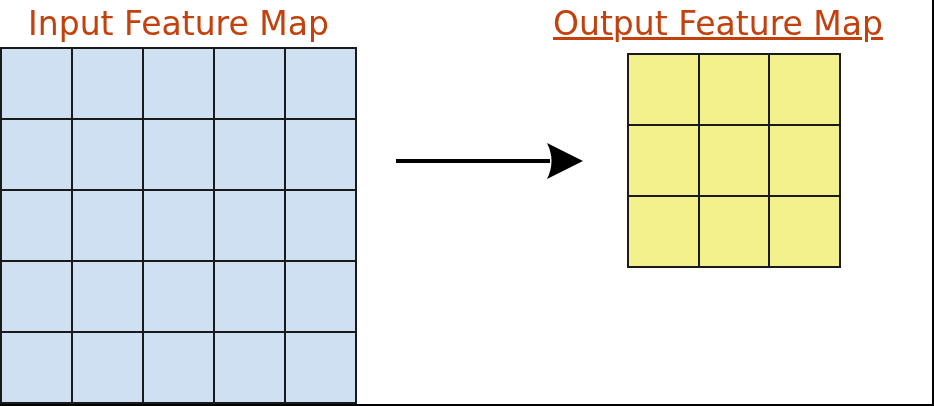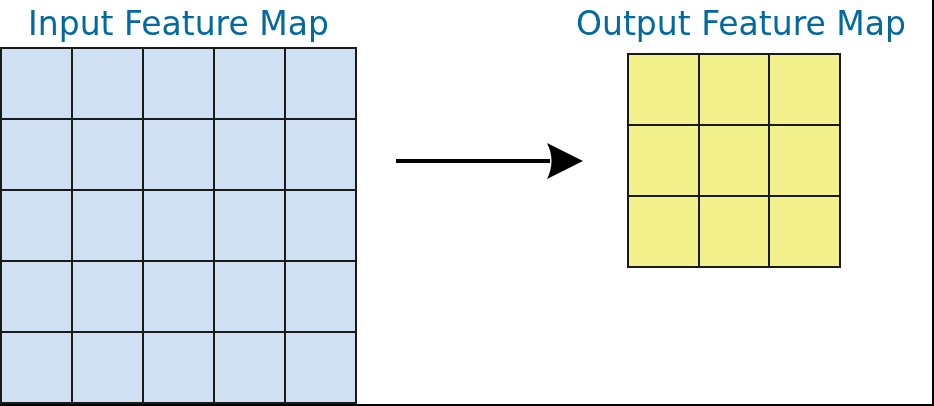--- a/index.html
+++ b/index.html
@@ -19,25 +19,25 @@
     overflow: hidden;
   }
   .map-title {
     position: absolute;
     top: 0;
     height: 47px;
     display: flex;
     align-items: center;
     justify-content: center;
     font-size: 33px;
-    color: #0369a1;
+    color: #c2410c;
     white-space: nowrap;
   }
   .title-input  { left: 0px;   width: 357px; }
-  .title-output { left: 561px; width: 360px; }
+  .title-output { left: 538px; width: 360px; text-decoration: underline; }
   .feature-grid {
     position: absolute;
     display: grid;
     box-sizing: border-box;
     border: 2px solid #1a1a1a;
     gap: 2px;
     background: #1a1a1a;
   }
   .grid-input {
     left: 0px;

